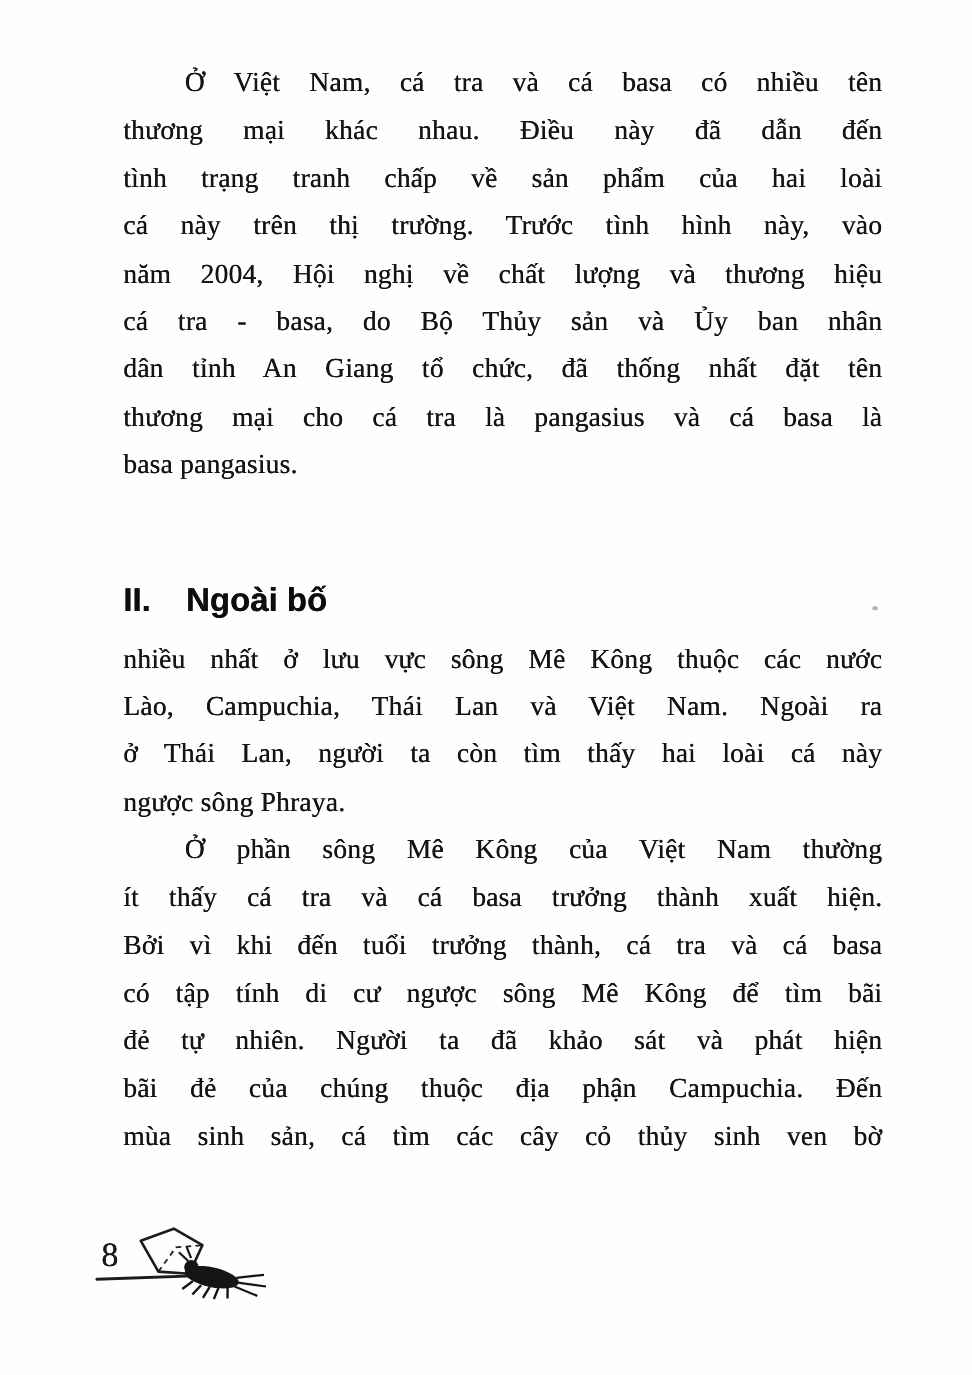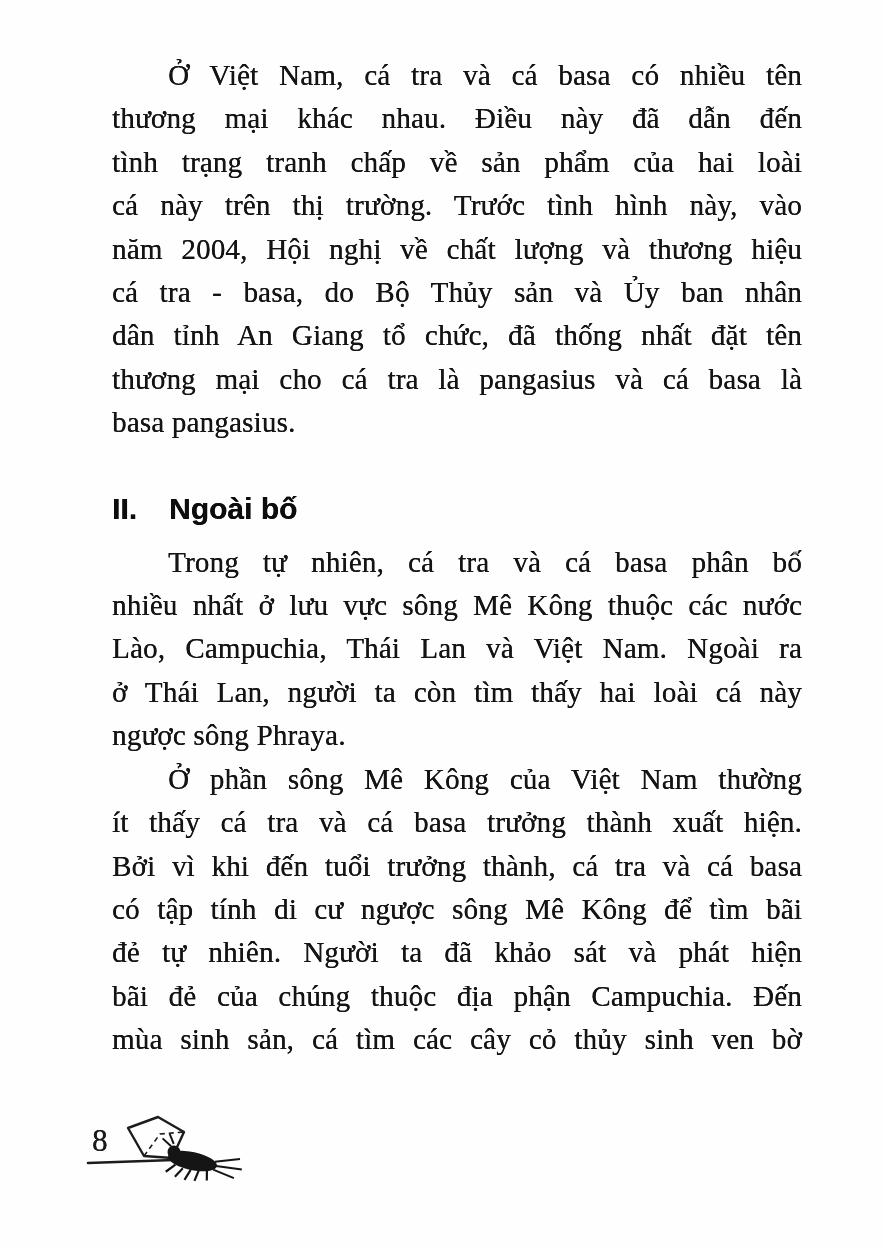--- a/index.html
+++ b/index.html
@@ -13,42 +13,42 @@
     font-family: "Liberation Serif", "DejaVu Serif", serif;
     color: #141414;
   }
   .text-block {
     position: absolute;
     left: 112px;
     top: 54px;
     width: 690px;
   }
   .line {
-    font-size: 29px;
+    font-size: 25px;
     line-height: 43.4px;
     text-align: justify;
     text-align-last: justify;
     letter-spacing: 0.2px;
     text-shadow: 0.25px 0 0 currentColor;
     white-space: normal;
   }
   .line.first { text-indent: 56px; }
   .line.last  { text-align-last: left; }
   .heading {
     display: flex;
     align-items: baseline;
     font-family: "Liberation Sans", "DejaVu Sans", sans-serif;
     font-weight: bold;
     font-size: 30px;
     line-height: 44px;
     margin: 42px 0 10px 0;
     color: #0d0d0d;
     text-shadow: 0.3px 0 0 currentColor;
   }
-  .heading .numeral { width: 57px; flex: 0 0 auto; }
+  .heading .numeral { width: 57px; flex: 0 0 auto; margin-top: 37px; }
   .page-footer {
     position: absolute;
     left: 82px;
     top: 1114px;
     width: 200px;
     height: 70px;
   }
   .page-number {
     position: absolute;
     left: 10px;
@@ -83,21 +83,20 @@
       <div class="line">cá này trên thị trường. Trước tình hình này, vào</div>
       <div class="line">năm 2004, Hội nghị về chất lượng và thương hiệu</div>
       <div class="line">cá tra - basa, do Bộ Thủy sản và Ủy ban nhân</div>
       <div class="line">dân tỉnh An Giang tổ chức, đã thống nhất đặt tên</div>
       <div class="line">thương mại cho cá tra là pangasius và cá basa là</div>
       <div class="line last">basa pangasius.</div>
       <div class="heading">
         <span class="numeral">II.</span>
         <span class="title">Ngoài bố</span>
       </div>
-      <div class="line first">Trong tự nhiên, cá tra và cá basa phân bố</div>
       <div class="line">nhiều nhất ở lưu vực sông Mê Kông thuộc các nước</div>
       <div class="line">Lào, Campuchia, Thái Lan và Việt Nam. Ngoài ra</div>
       <div class="line">ở Thái Lan, người ta còn tìm thấy hai loài cá này</div>
       <div class="line last">ngược sông Phraya.</div>
       <div class="line first">Ở phần sông Mê Kông của Việt Nam thường</div>
       <div class="line">ít thấy cá tra và cá basa trưởng thành xuất hiện.</div>
       <div class="line">Bởi vì khi đến tuổi trưởng thành, cá tra và cá basa</div>
       <div class="line">có tập tính di cư ngược sông Mê Kông để tìm bãi</div>
       <div class="line">đẻ tự nhiên. Người ta đã khảo sát và phát hiện</div>
       <div class="line">bãi đẻ của chúng thuộc địa phận Campuchia. Đến</div>

